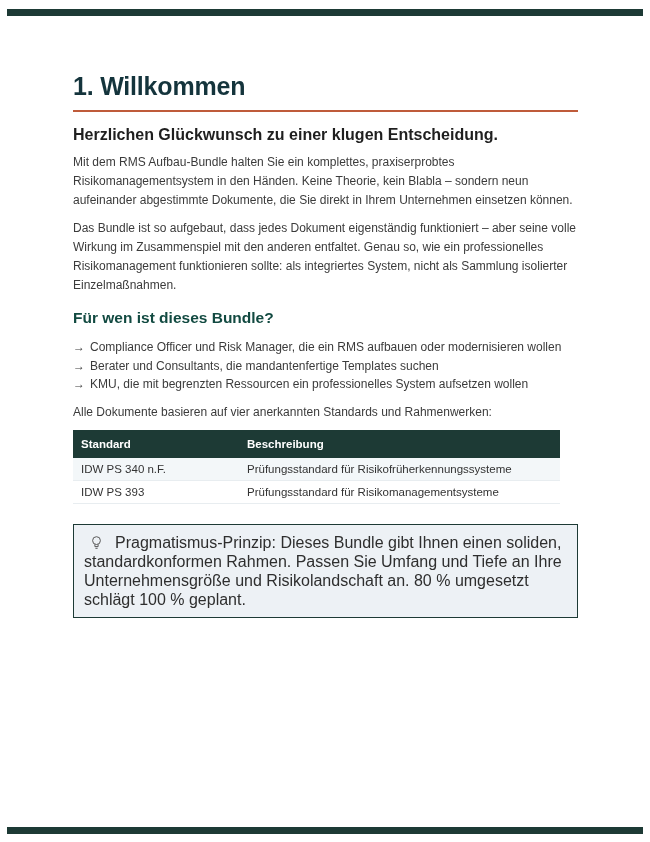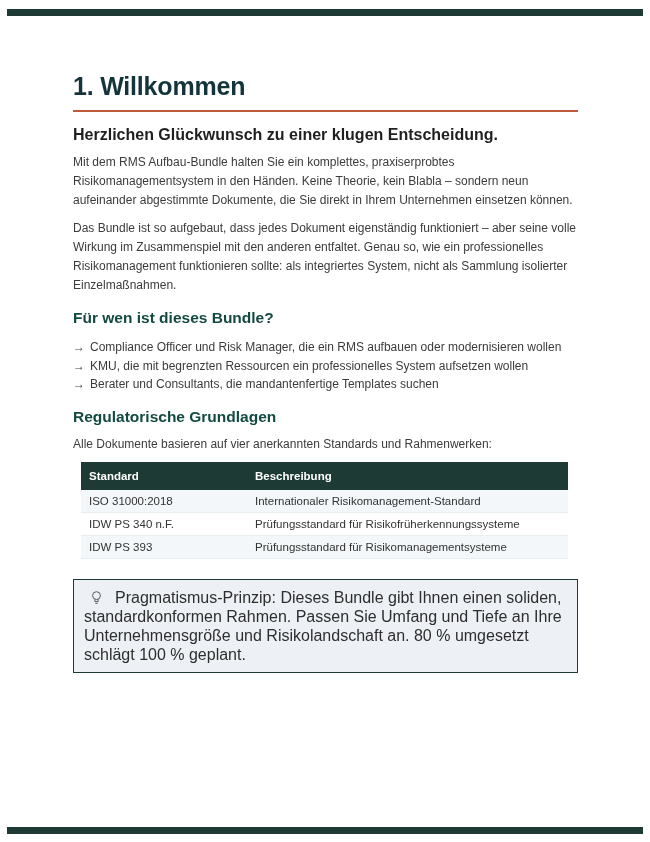--- a/index.html
+++ b/index.html
@@ -19,21 +19,21 @@
   }
   .lead { margin:14px 0 0 0; font-size:16px; font-weight:bold; color:#1f1f1f; }
   p.body { margin:9px 0 0 0; font-size:12px; line-height:19px; color:#3b3b3b; }
 
   h2.section { margin:14px 0 0 0; font-size:15.5px; font-weight:bold; color:#124a41; }
 
   ul.arrows { list-style:none; margin:11px 0 0 0; padding:0; }
   ul.arrows li { font-size:12px; line-height:18.5px; color:#3b3b3b; white-space:nowrap; }
   ul.arrows .arrow { display:inline-block; width:17px; color:#3b3b3b; }
 
-  table.standards { border-collapse:collapse; margin:8px 0 0 8px; width:487px; }
+  table.standards { border-collapse:collapse; margin:8px 0 0 0; width:487px; }
   table.standards thead th {
     background:#1d3a35; color:#ffffff; text-align:left;
     font-size:11.5px; font-weight:bold; padding:8px 8px;
   }
   table.standards th.col-standard { width:150px; }
   table.standards tbody td {
     font-size:11.5px; color:#333333; padding:5px 8px;
     border-bottom:1px solid #e8edf0; white-space:nowrap;
   }
   table.standards tbody tr:nth-child(odd) { background:#f3f7f9; }
@@ -55,39 +55,34 @@
     <h1 class="doc-title">1. Willkommen</h1>
 
     <div class="lead">Herzlichen Glückwunsch zu einer klugen Entscheidung.</div>
 
     <p class="body">Mit dem RMS Aufbau-Bundle halten Sie ein komplettes, praxiserprobtes Risikomanagementsystem in den Händen. Keine Theorie, kein Blabla – sondern neun aufeinander abgestimmte Dokumente, die Sie direkt in Ihrem Unternehmen einsetzen können.</p>
     <p class="body">Das Bundle ist so aufgebaut, dass jedes Dokument eigenständig funktioniert – aber seine volle Wirkung im Zusammenspiel mit den anderen entfaltet. Genau so, wie ein professionelles Risikomanagement funktionieren sollte: als integriertes System, nicht als Sammlung isolierter Einzelmaßnahmen.</p>
 
     <h2 class="section">Für wen ist dieses Bundle?</h2>
     <ul class="arrows">
         <li><span class="arrow">→</span><span>Compliance Officer und Risk Manager, die ein RMS aufbauen oder modernisieren wollen</span></li>
+        <li><span class="arrow">→</span><span>Berater und Consultants, die mandantenfertige Templates suchen</span></li>
         <li><span class="arrow">→</span><span>KMU, die mit begrenzten Ressourcen ein professionelles System aufsetzen wollen</span></li>
-        <li><span class="arrow">→</span><span>Berater und Consultants, die mandantenfertige Templates suchen</span></li>
       </ul>
 
-    <h2 class="section">Regulatorische Grundlagen</h2>
     <p class="body">Alle Dokumente basieren auf vier anerkannten Standards und Rahmenwerken:</p>
 
     <table class="standards">
       <thead>
         <tr>
           <th class="col-standard">Standard</th>
           <th>Beschreibung</th>
         </tr>
       </thead>
       <tbody>
-          <tr>
-            <td>ISO 31000:2018</td>
-            <td>Internationaler Risikomanagement-Standard</td>
-          </tr>
           <tr>
             <td>IDW PS 340 n.F.</td>
             <td>Prüfungsstandard für Risikofrüherkennungssysteme</td>
           </tr>
           <tr>
             <td>IDW PS 393</td>
             <td>Prüfungsstandard für Risikomanagementsysteme</td>
           </tr>
         </tbody>
     </table>

